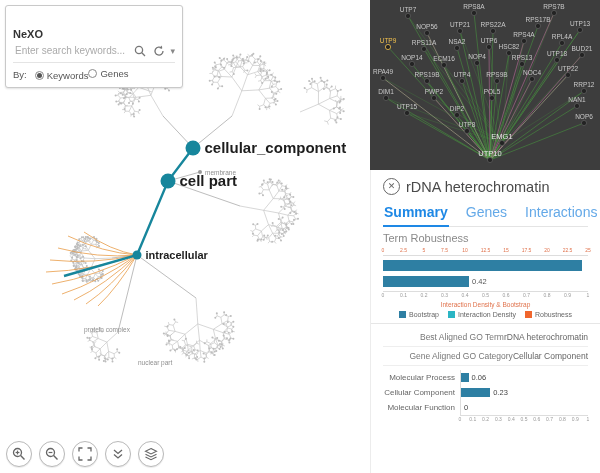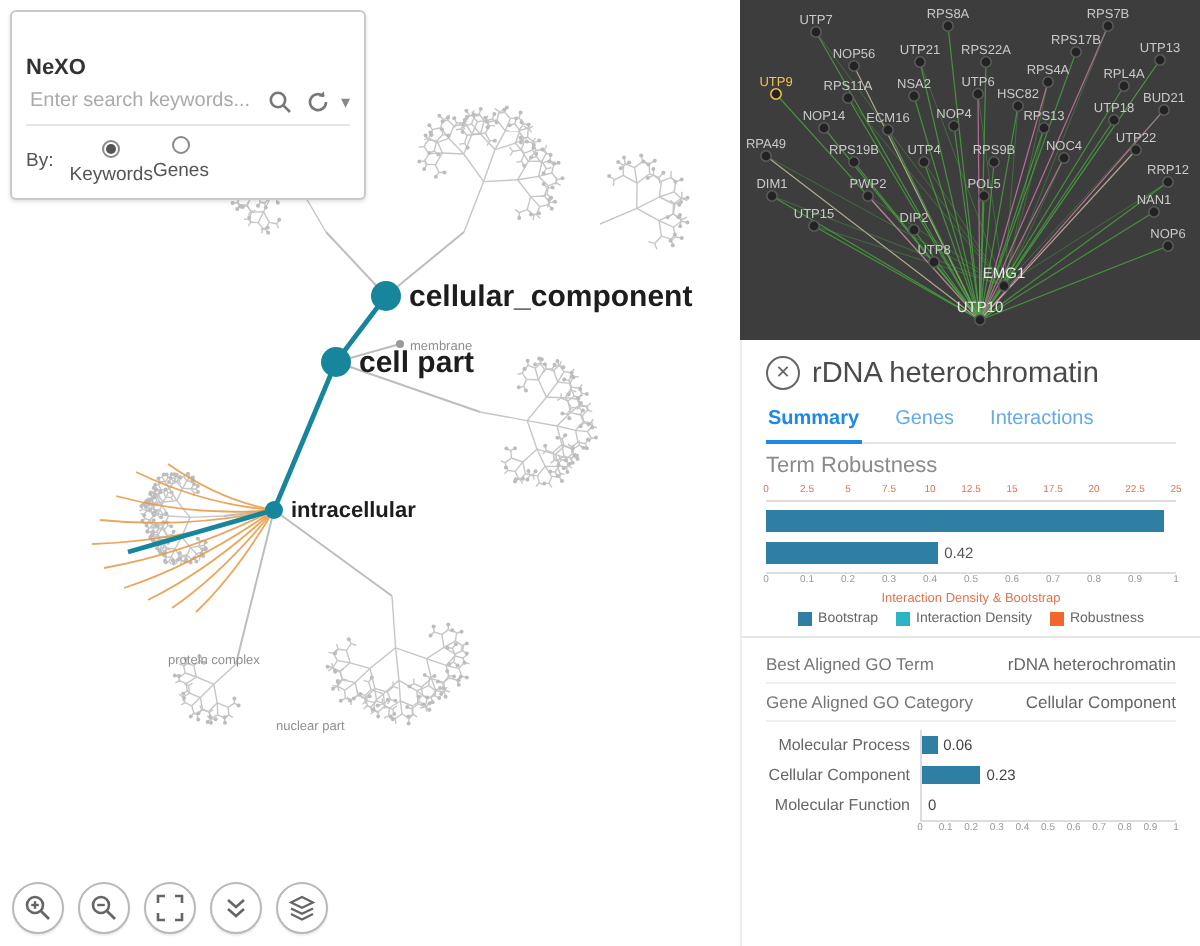--- a/index.html
+++ b/index.html
@@ -13,21 +13,21 @@
     padding:22px 7px 6px 7px;z-index:30;box-sizing:border-box;}
   .app-title{font-size:11px;font-weight:bold;color:#333;margin-bottom:3px;}
   .search-row{display:flex;align-items:center;gap:4px;border-bottom:1px solid #e4e4e4;padding-bottom:4px;}
   .search-input{flex:1;border:none;outline:none;font-size:10px;color:#444;min-width:0;
     font-family:"Liberation Sans",sans-serif;}
   .search-input::placeholder{color:#aaa;}
   .icon-btn{display:inline-flex;align-items:center;justify-content:center;width:15px;height:15px;
     color:#777;cursor:pointer;flex:0 0 auto;}
   .caret{font-size:9px;color:#888;}
   .by-row{display:flex;align-items:center;gap:8px;padding-top:5px;font-size:9.5px;color:#555;}
-  .radio-opt{display:inline-flex;align-items:center;gap:3px;cursor:pointer;flex-direction:column;}
+  .radio-opt{display:inline-flex;align-items:center;gap:3px;cursor:pointer;}
   .radio{width:9px;height:9px;border:1.5px solid #8a8a8a;border-radius:50%;display:inline-flex;
     align-items:center;justify-content:center;box-sizing:border-box;}
   .radio .dot{width:5px;height:5px;background:#555;border-radius:50%;}
 
   
   .toolbar{position:absolute;left:6px;bottom:6px;display:flex;gap:7px;z-index:30;}
   .tool-btn{width:26px;height:26px;border-radius:50%;background:#fff;border:1px solid #b9b9b9;
     display:flex;align-items:center;justify-content:center;color:#666;cursor:pointer;
     box-shadow:0 1px 1px rgba(0,0,0,.08);padding:0;}
 
@@ -36,21 +36,21 @@
 
   
   .detail{position:absolute;left:370px;top:170px;width:230px;height:303px;background:#fff;
     border-left:1px solid #ececec;box-sizing:border-box;padding:8px 12px 0 12px;overflow:hidden;}
   .d-header{display:flex;align-items:center;gap:6px;}
   .close-btn{width:15px;height:15px;border:1.5px solid #666;border-radius:50%;color:#666;
     display:flex;align-items:center;justify-content:center;font-size:9px;line-height:1;cursor:pointer;
     flex:0 0 auto;background:#fff;}
   .detail-title{font-size:14.5px;color:#4a4a4a;}
   .tabs{display:flex;gap:16px;margin-top:7px;border-bottom:1px solid #e4e4e4;}
-  .tab{font-size:10px;color:#64a9e8;padding:2px 1px 5px;cursor:pointer;}
+  .tab{font-size:14px;color:#64a9e8;padding:2px 1px 5px;cursor:pointer;}
   .tab.active{color:#1e88e5;border-bottom:2px solid #1e88e5;margin-bottom:-1px;font-weight:bold;}
   .term-id{font-size:10.5px;color:#777;margin:7px 0 2px;}
   .sec-title{font-size:11px;color:#8a8a8a;margin:5px 0 3px;}
   .hr{border-top:1px solid #e6e6e6;margin:5px -12px 4px;}
 
   
   .rb-chart{position:relative;}
   .rb-axis{position:relative;height:8px;}
   .rb-axis.top{border-bottom:1px solid #ddd;margin-bottom:3px;}
   .rb-axis.bottom{border-top:1px solid #ddd;margin-top:2px;}
@@ -58,21 +58,21 @@
   .rb-axis.top .tickt{color:#e0734d;}
   .rb-row{display:flex;align-items:center;height:13px;margin-bottom:3px;}
   .rb-bar{height:11px;}
   .rb-val{font-size:7.5px;margin-left:3px;color:#555;}
   .rb-title{text-align:center;font-size:6.5px;color:#e0734d;margin-top:1px;}
   .rb-legend{display:flex;justify-content:center;gap:9px;margin-top:3px;font-size:7px;color:#666;}
   .lg-item{display:inline-flex;align-items:center;gap:3px;}
   .lg-sw{width:7px;height:7px;display:inline-block;}
 
   
-  .tbl-row{display:flex;justify-content:space-between;font-size:8.5px;color:#777;
+  .tbl-row{display:flex;justify-content:flex-end;font-size:8.5px;color:#777;
     padding:4px 0;border-bottom:1px solid #eee;}
   .tbl-val{color:#666;}
 
   
   .go-chart{margin-top:4px;}
   .go-row{display:flex;align-items:center;height:15px;font-size:8px;color:#666;}
   .go-label{width:72px;text-align:right;padding-right:5px;flex:0 0 auto;}
   .go-area{flex:1;display:flex;align-items:center;border-left:1px solid #ddd;height:100%;}
   .go-bar{height:9px;}
   .go-val{font-size:7.5px;margin-left:3px;color:#444;}

